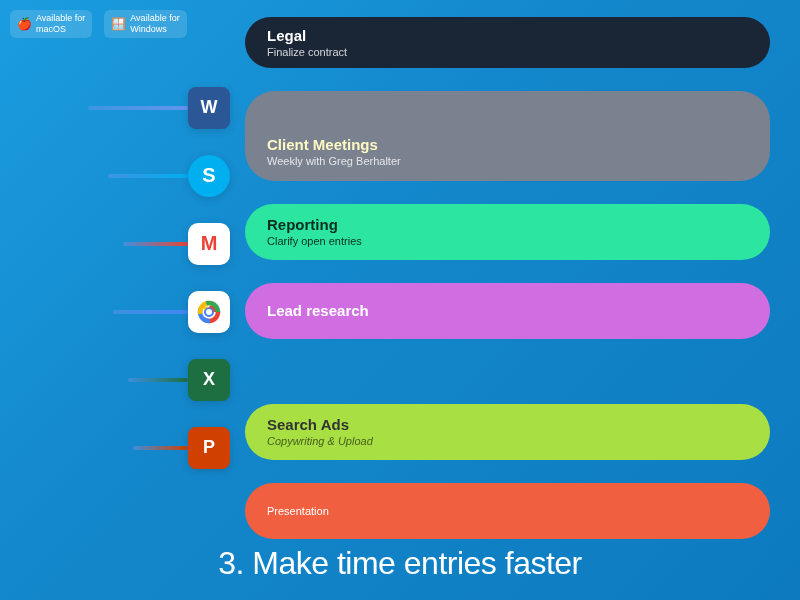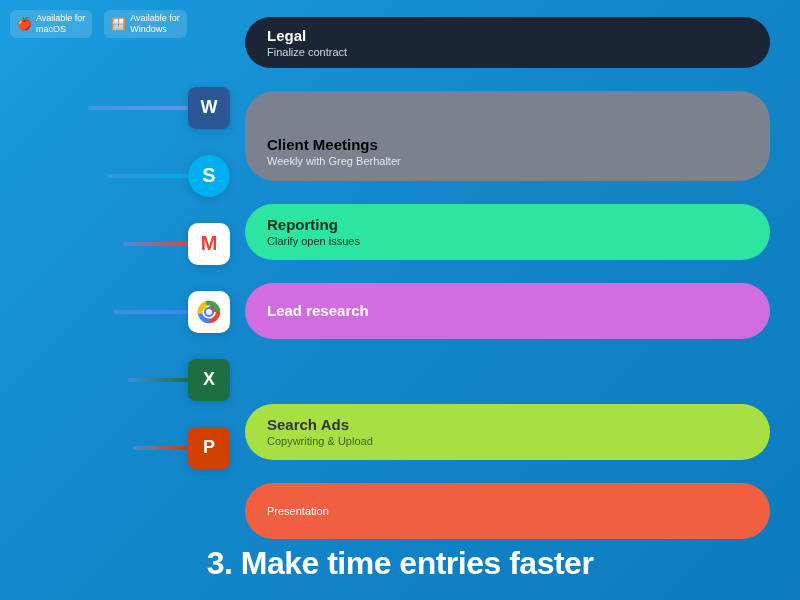--- a/index.html
+++ b/index.html
@@ -119,37 +119,37 @@
     }
 
     
     .card-dark { background: #1a2535; min-height: 50px; }
     .card-gray { background: #7a8290; min-height: 90px; justify-content: flex-end; padding-bottom: 14px; }
     .card-green { background: #2ce5a0; }
     .card-purple { background: #d06de0; }
     .card-lime { background: #a8e044; margin-top: 42px; }
     .card-orange { background: #f06040; }
 
-    .card-gray .task-title { color: #000000; }
+    .card-gray .task-title { color: #fef9c3; }
     .card-green .task-title, .card-green .task-subtitle { color: rgba(0,0,0,0.8); }
     .card-purple .task-title, .card-purple .task-subtitle { color: white; }
     .card-lime .task-title { color: #333; }
-    .card-lime .task-subtitle { color: rgba(0,0,0,0.6); }
+    .card-lime .task-subtitle { color: rgba(0,0,0,0.6); font-style: italic; }
     .card-orange .task-title, .card-orange .task-subtitle { color: white; }
 
     
     .tagline {
       position: absolute;
       bottom: 18px;
       left: 0;
       right: 0;
       text-align: center;
       color: white;
       font-size: 32px;
-      font-weight: 700;
+      font-weight: 400;
       letter-spacing: -0.5px;
     }
 
     
     .line-word { background: linear-gradient(to right, rgba(100,149,237,0.5), #6495ed); width: 100px; }
     .line-skype { background: linear-gradient(to right, rgba(100,149,237,0.5), #00aff0); width: 80px; }
     .line-gmail { background: linear-gradient(to right, rgba(100,149,237,0.5), #ea4335); width: 65px; }
     .line-chrome { background: linear-gradient(to right, rgba(100,149,237,0.5), #4285f4); width: 75px; }
     .line-excel { background: linear-gradient(to right, rgba(100,149,237,0.5), #1d6f42); width: 60px; }
     .line-ppt { background: linear-gradient(to right, rgba(100,149,237,0.5), #d04000); width: 55px; }
@@ -227,21 +227,21 @@
       <span class="task-subtitle">Finalize contract</span>
     </div>
 
     <div class="task-card card-gray">
       <span class="task-title">Client Meetings</span>
       <span class="task-subtitle">Weekly with Greg Berhalter</span>
     </div>
 
     <div class="task-card card-green">
       <span class="task-title">Reporting</span>
-      <span class="task-subtitle">Clarify open issues</span>
+      <span class="task-subtitle">Clarify open entries</span>
     </div>
 
     <div class="task-card card-purple">
       <span class="task-title">Lead research</span>
     </div>
 
     <div class="task-card card-lime">
       <span class="task-title">Search Ads</span>
       <span class="task-subtitle">Copywriting &amp; Upload</span>
     </div>

